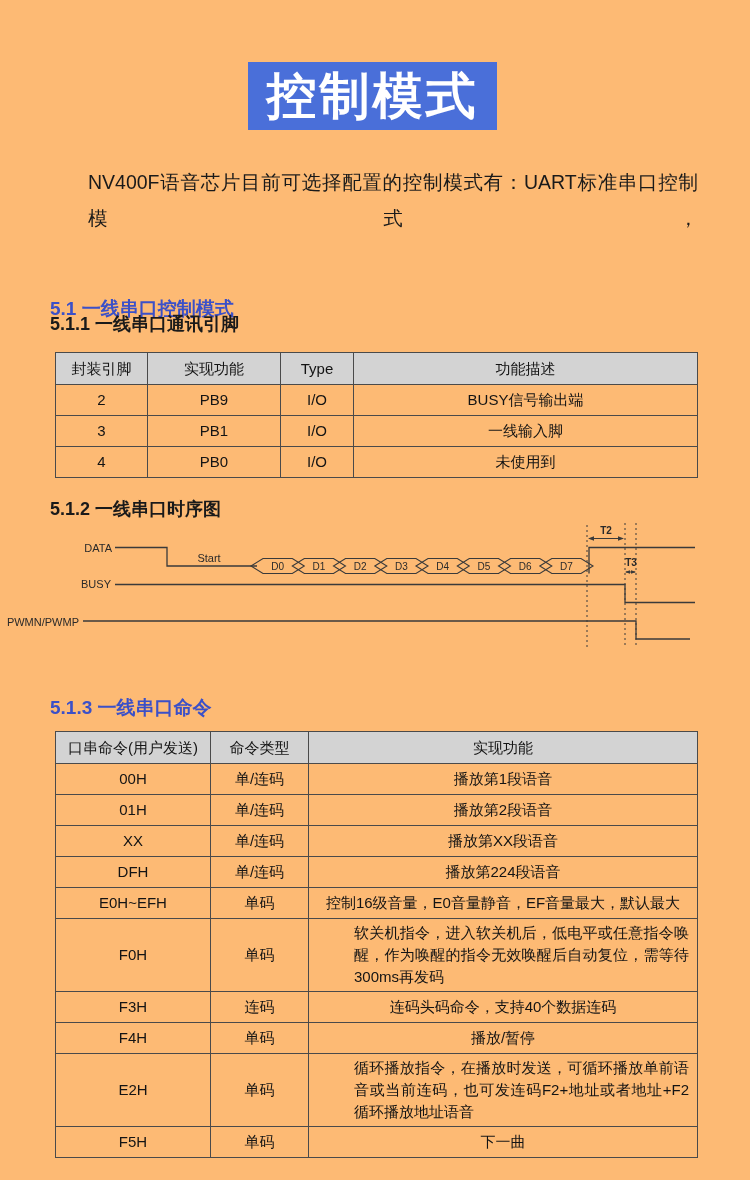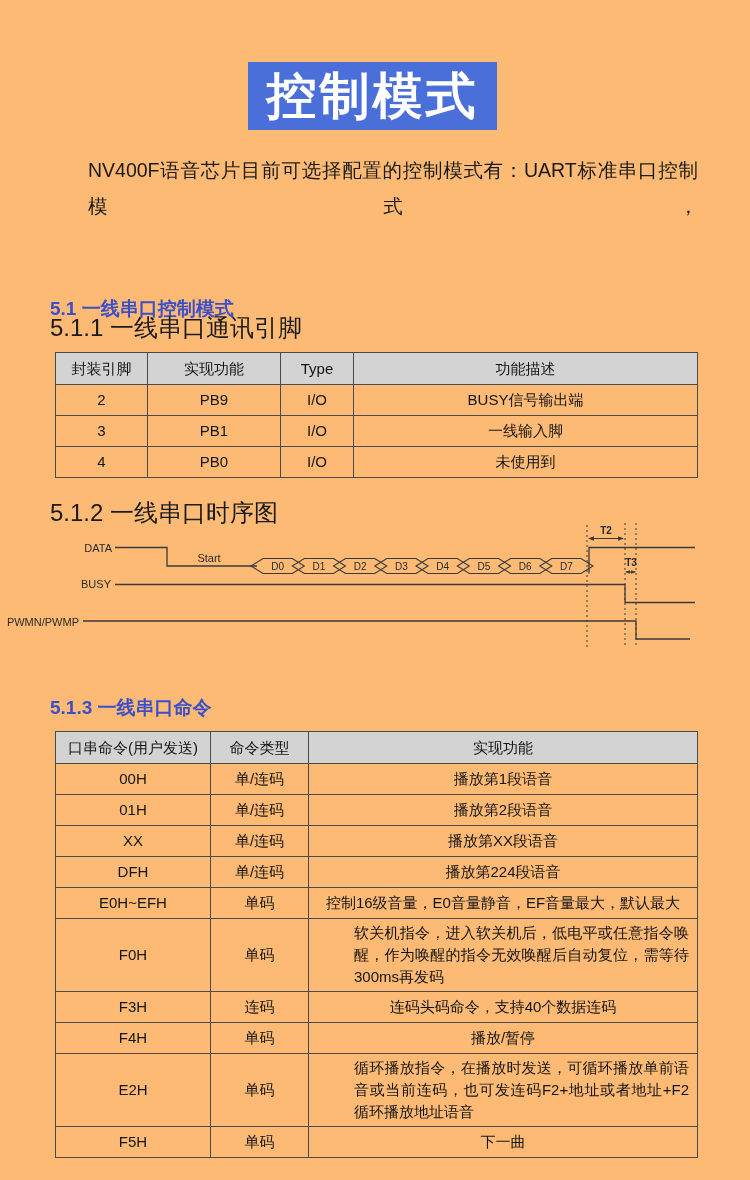--- a/index.html
+++ b/index.html
@@ -9,25 +9,25 @@
   }
   
   .banner{
     position:absolute;left:248px;top:62px;width:249px;height:68px;
     background:var(--banner-bg,#4a6fd9);color:#ffffff;
     display:flex;align-items:center;justify-content:center;
     font-size:50px;font-weight:700;letter-spacing:3px;
   }
   
   .intro{position:absolute;left:50px;top:152px;width:648px;font-size:19.5px;color:#1a1a1a;}
-  .intro .line{display:block;line-height:36px;text-align:justify;text-align-last:justify;}
+  .intro .line{display:block;line-height:36px;text-align:justify;text-align-last:justify;margin-top:12px;}
   .intro .line.first{padding-left:38px;}
   
   .h-blue{position:absolute;left:50px;font-size:19px;font-weight:700;color:var(--heading-blue,#3b50c8);}
-  .h-dark{position:absolute;left:50px;font-size:24px;font-weight:400;color:#1a1a1a;}
+  .h-dark{position:absolute;left:50px;font-size:18px;font-weight:700;color:#1a1a1a;}
   .s51{top:296px;}
   .s511{top:312px;}
   .s512{top:497px;}
   .s513{top:695px;}
   
   .tblwrap{position:absolute;left:55px;}
   .t1wrap{top:352px;}
   .t2wrap{top:731px;}
   table{border-collapse:collapse;table-layout:fixed;width:642px;
     font-size:15px;color:#141414;}

